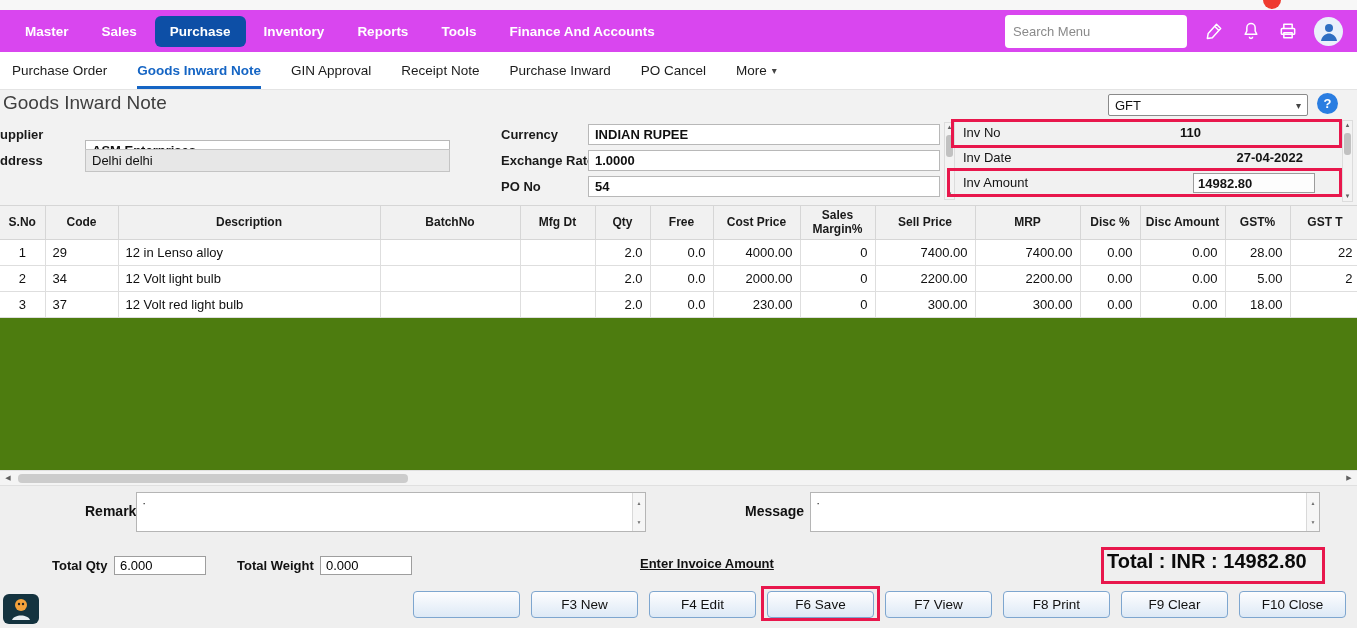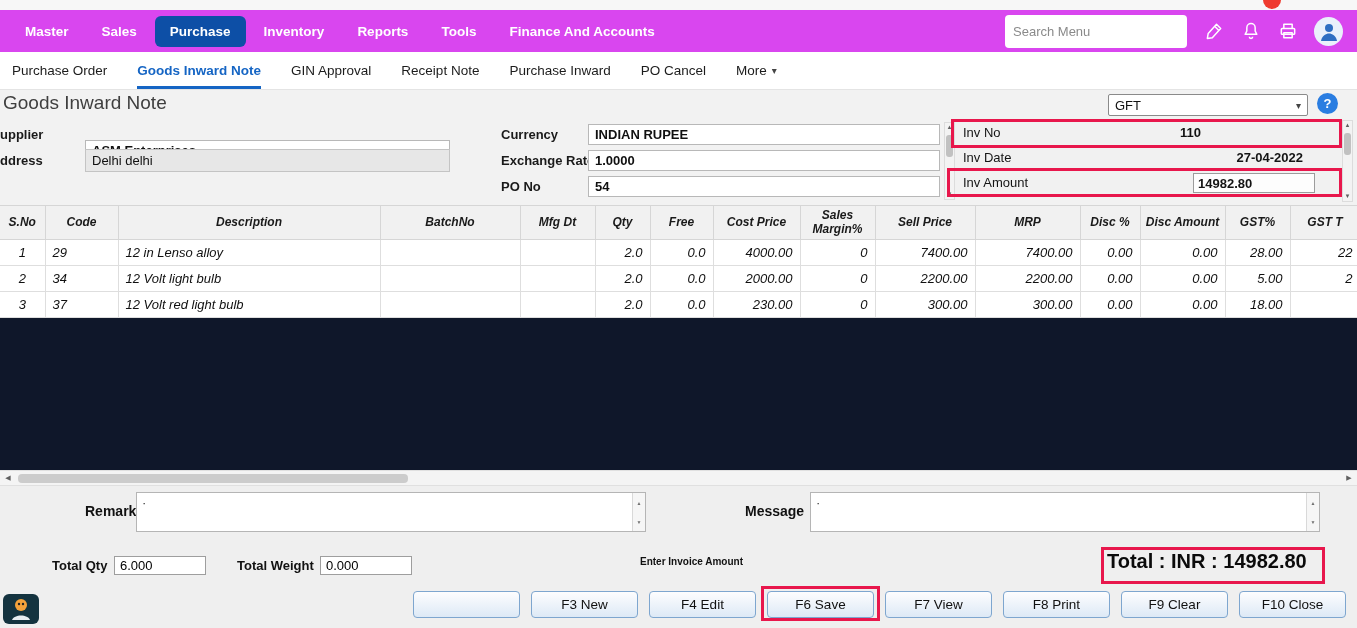--- a/index.html
+++ b/index.html
@@ -50,41 +50,41 @@
   .pv-invdate { position:absolute; right:38px; top:4px; }
   .pv-amount-box { position:absolute; right:26px; top:2px; width:122px; height:20px; background:#fdfdfd; border:1px solid #9c9c9c; font-weight:700; font-size:13px; padding:2px 4px; }
 
   
   .vscroll { position:absolute; width:11px; background:#f3f3f3; border:1px solid #dcdcdc; display:flex; flex-direction:column; align-items:center; }
   .sb-arrow { font-size:6px; color:#606060; line-height:9px; height:9px; cursor:pointer; }
   .sb-arrow.down { margin-top:auto; }
   .sb-thumb { width:7px; height:22px; background:#c1c1c1; border-radius:3px; margin-top:3px; }
 
   
-  .table-zone { position:absolute; left:0; top:205px; width:1357px; height:265px; background:#0f172a; overflow:hidden;font-style:italic; }
+  .table-zone { position:absolute; left:0; top:205px; width:1357px; height:265px; background:#4d7c0f; overflow:hidden; }
   #grid { border-collapse:collapse; table-layout:fixed; width:1360px; font-size:13px; }
   #grid th { height:34px; background:#f1f1f1; border-right:1px solid #d6d6d6; border-bottom:1px solid #d6d6d6; border-top:1px solid #d6d6d6; font-weight:700; font-size:12px; color:#1a1a1a; padding:0 3px; line-height:1.15; text-align:center; }
   #grid td { height:26px; border-right:1px solid #dedede; border-bottom:1px solid #dedede; padding:0 7px; color:#101010; background:#fff; }
   .a-c { text-align:center; } .a-l { text-align:left; } .a-r { text-align:right; }
 
   
   .hscroll { position:absolute; left:0; top:470px; width:1357px; height:16px; background:#f4f4f4; border-top:1px solid #e0e0e0; border-bottom:1px solid #e0e0e0; }
   .h-arrow { position:absolute; top:0; width:16px; height:14px; display:flex; align-items:center; justify-content:center; font-size:7px; color:#606060; cursor:pointer; }
   .h-thumb { position:absolute; left:18px; top:3px; width:390px; height:9px; background:#ccc; border-radius:4px; cursor:grab; }
 
   
   .footer { position:absolute; left:0; top:486px; width:1357px; height:142px; background:#efefef; }
   .f-label { position:absolute; font-size:14px; font-weight:700; color:#111; white-space:nowrap; }
   .tarea { position:absolute; height:40px; background:#fff; border:1px solid #b5b5b5; }
   .tarea-text { position:absolute; left:5px; top:2px; font-size:13px; color:#333; }
   .spin { position:absolute; right:0; top:0; width:13px; height:100%; border-left:1px solid #d9d9d9; display:flex; flex-direction:column; background:#f6f6f6; }
   .spin div { flex:1; display:flex; align-items:center; justify-content:center; font-size:5px; color:#707070; cursor:pointer; }
   .sm-label { position:absolute; font-size:13px; font-weight:700; color:#111; white-space:nowrap; }
   .sm-input { position:absolute; height:19px; width:92px; border:1px solid #9e9e9e; background:#fff; font-size:13px; padding:0 5px; outline:none; }
-  .status-text { position:absolute; left:640px; top:70px; font-size:10px; font-weight:700; color:#111; }
+  .status-text { position:absolute; left:640px; top:70px; font-size:13px; font-weight:700; color:#111;text-decoration:underline; }
   .total-text { position:absolute; left:1107px; top:550px; font-size:20px; font-weight:700; color:#0b0b0b; white-space:nowrap; }
   .fbtn { position:absolute; top:105px; width:107px; height:27px; border:1px solid #7ea6cf; border-radius:4px; background:linear-gradient(#fdfdfe,#dde9f6); font-size:13.5px; color:#111; cursor:pointer; }
   .mascot { position:absolute; left:2px; top:106px; width:40px; height:34px; cursor:pointer; }
 
   
   .annot { position:absolute; border:3px solid #e8174c; pointer-events:none; z-index:60; background:transparent; }
 </style>
 </head>
 <body>
 

